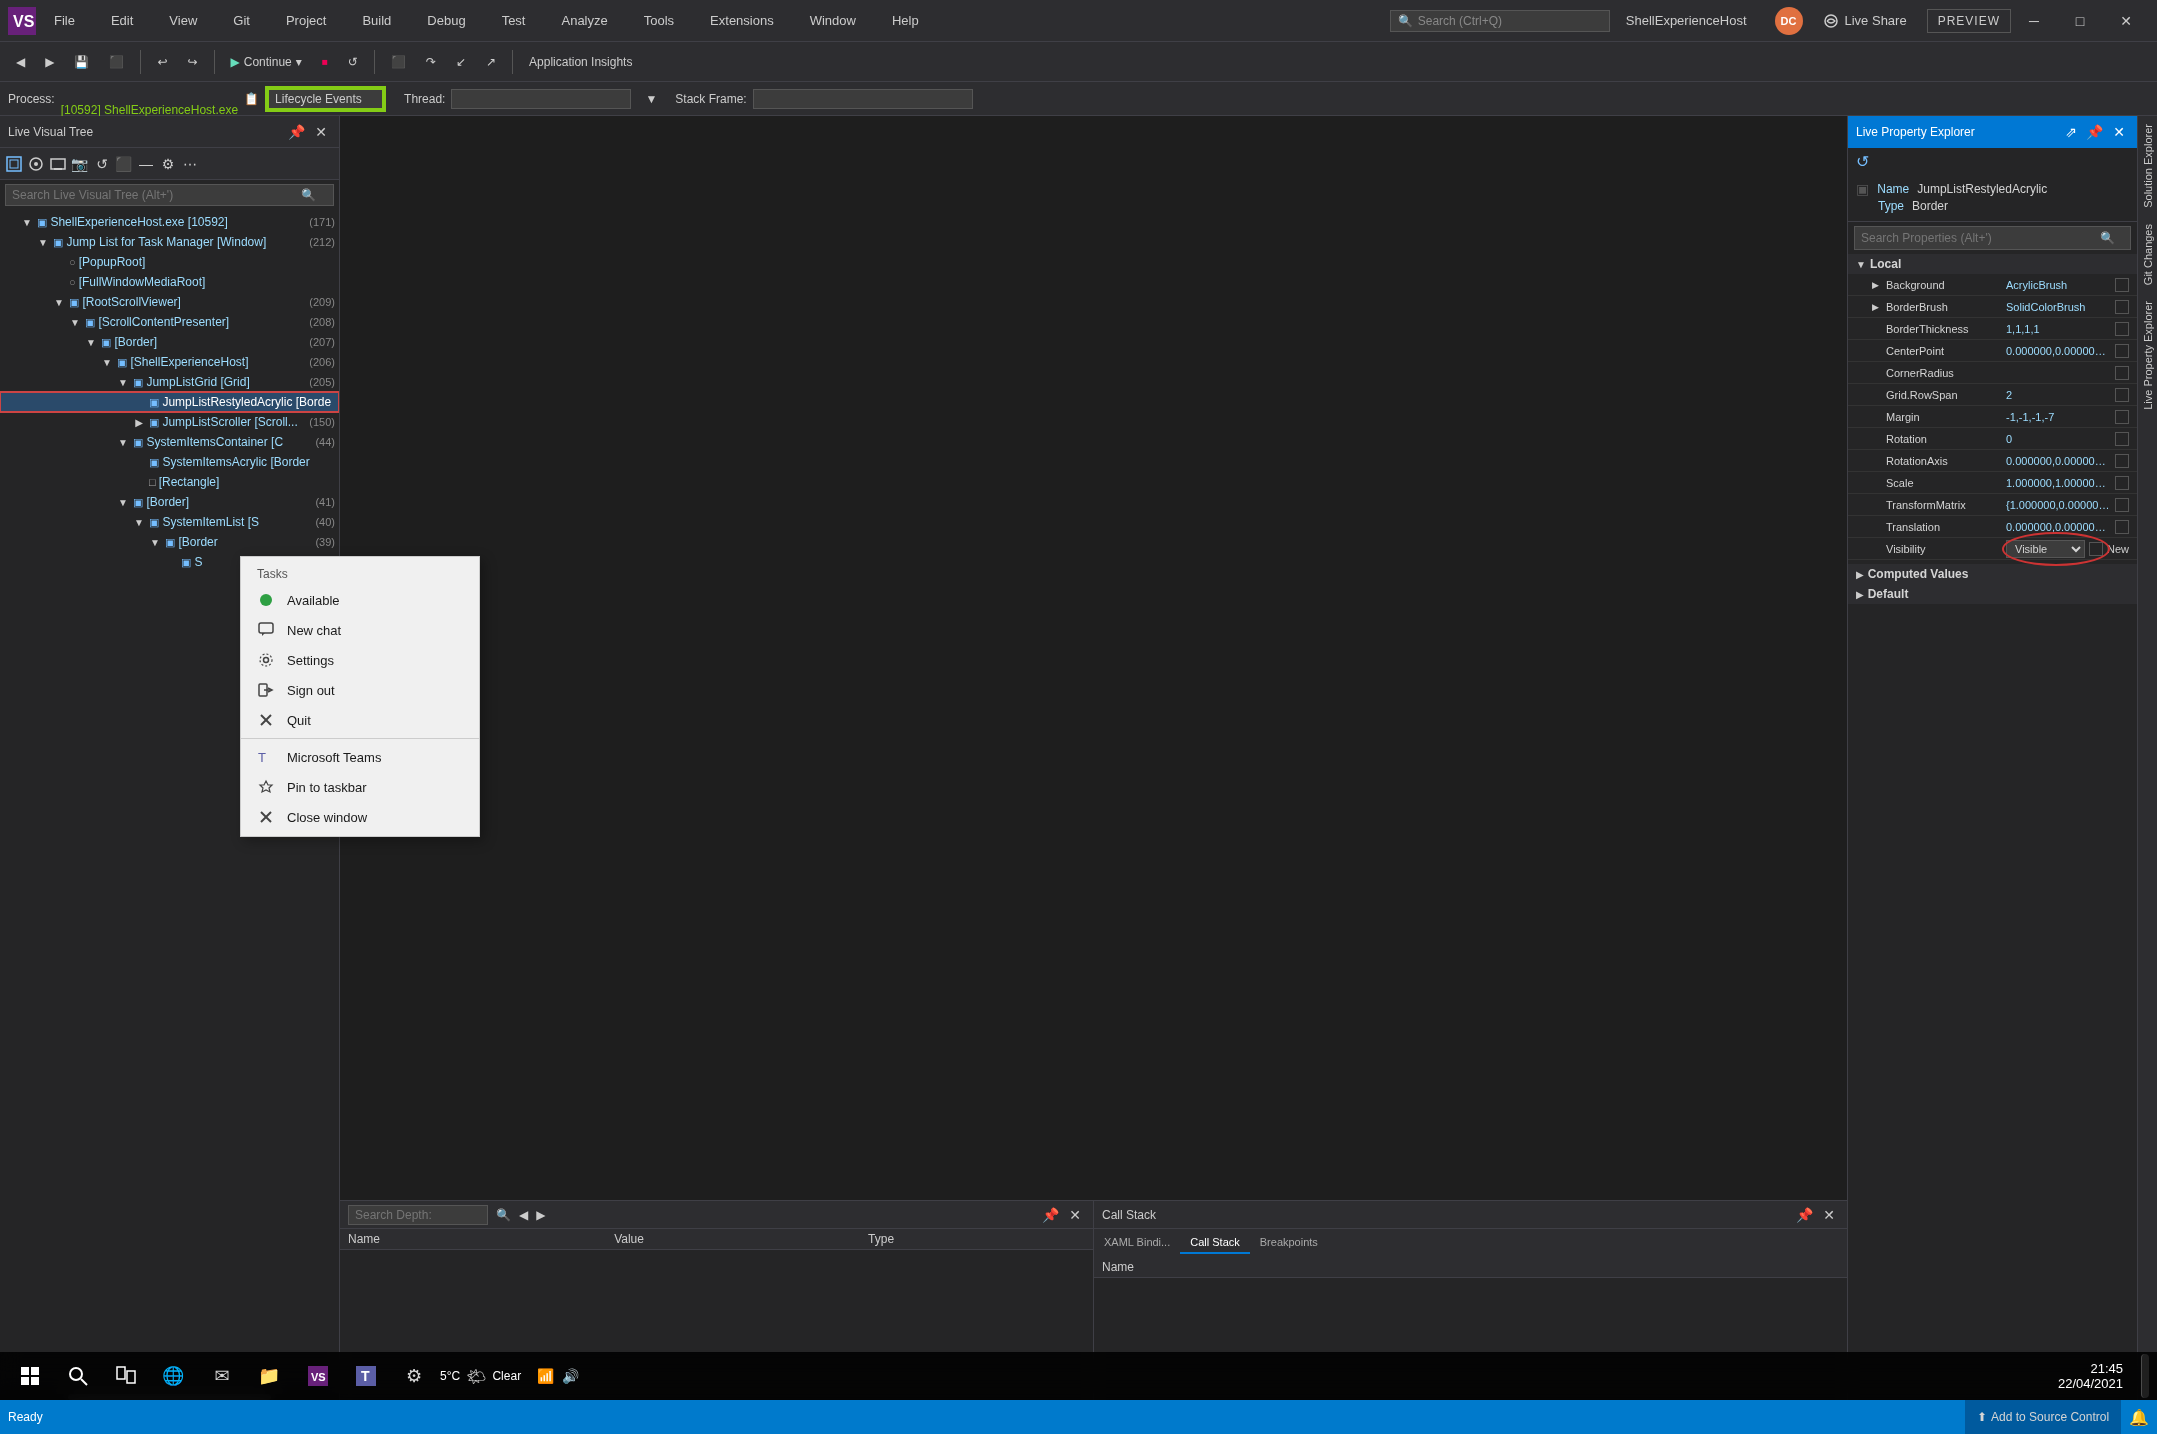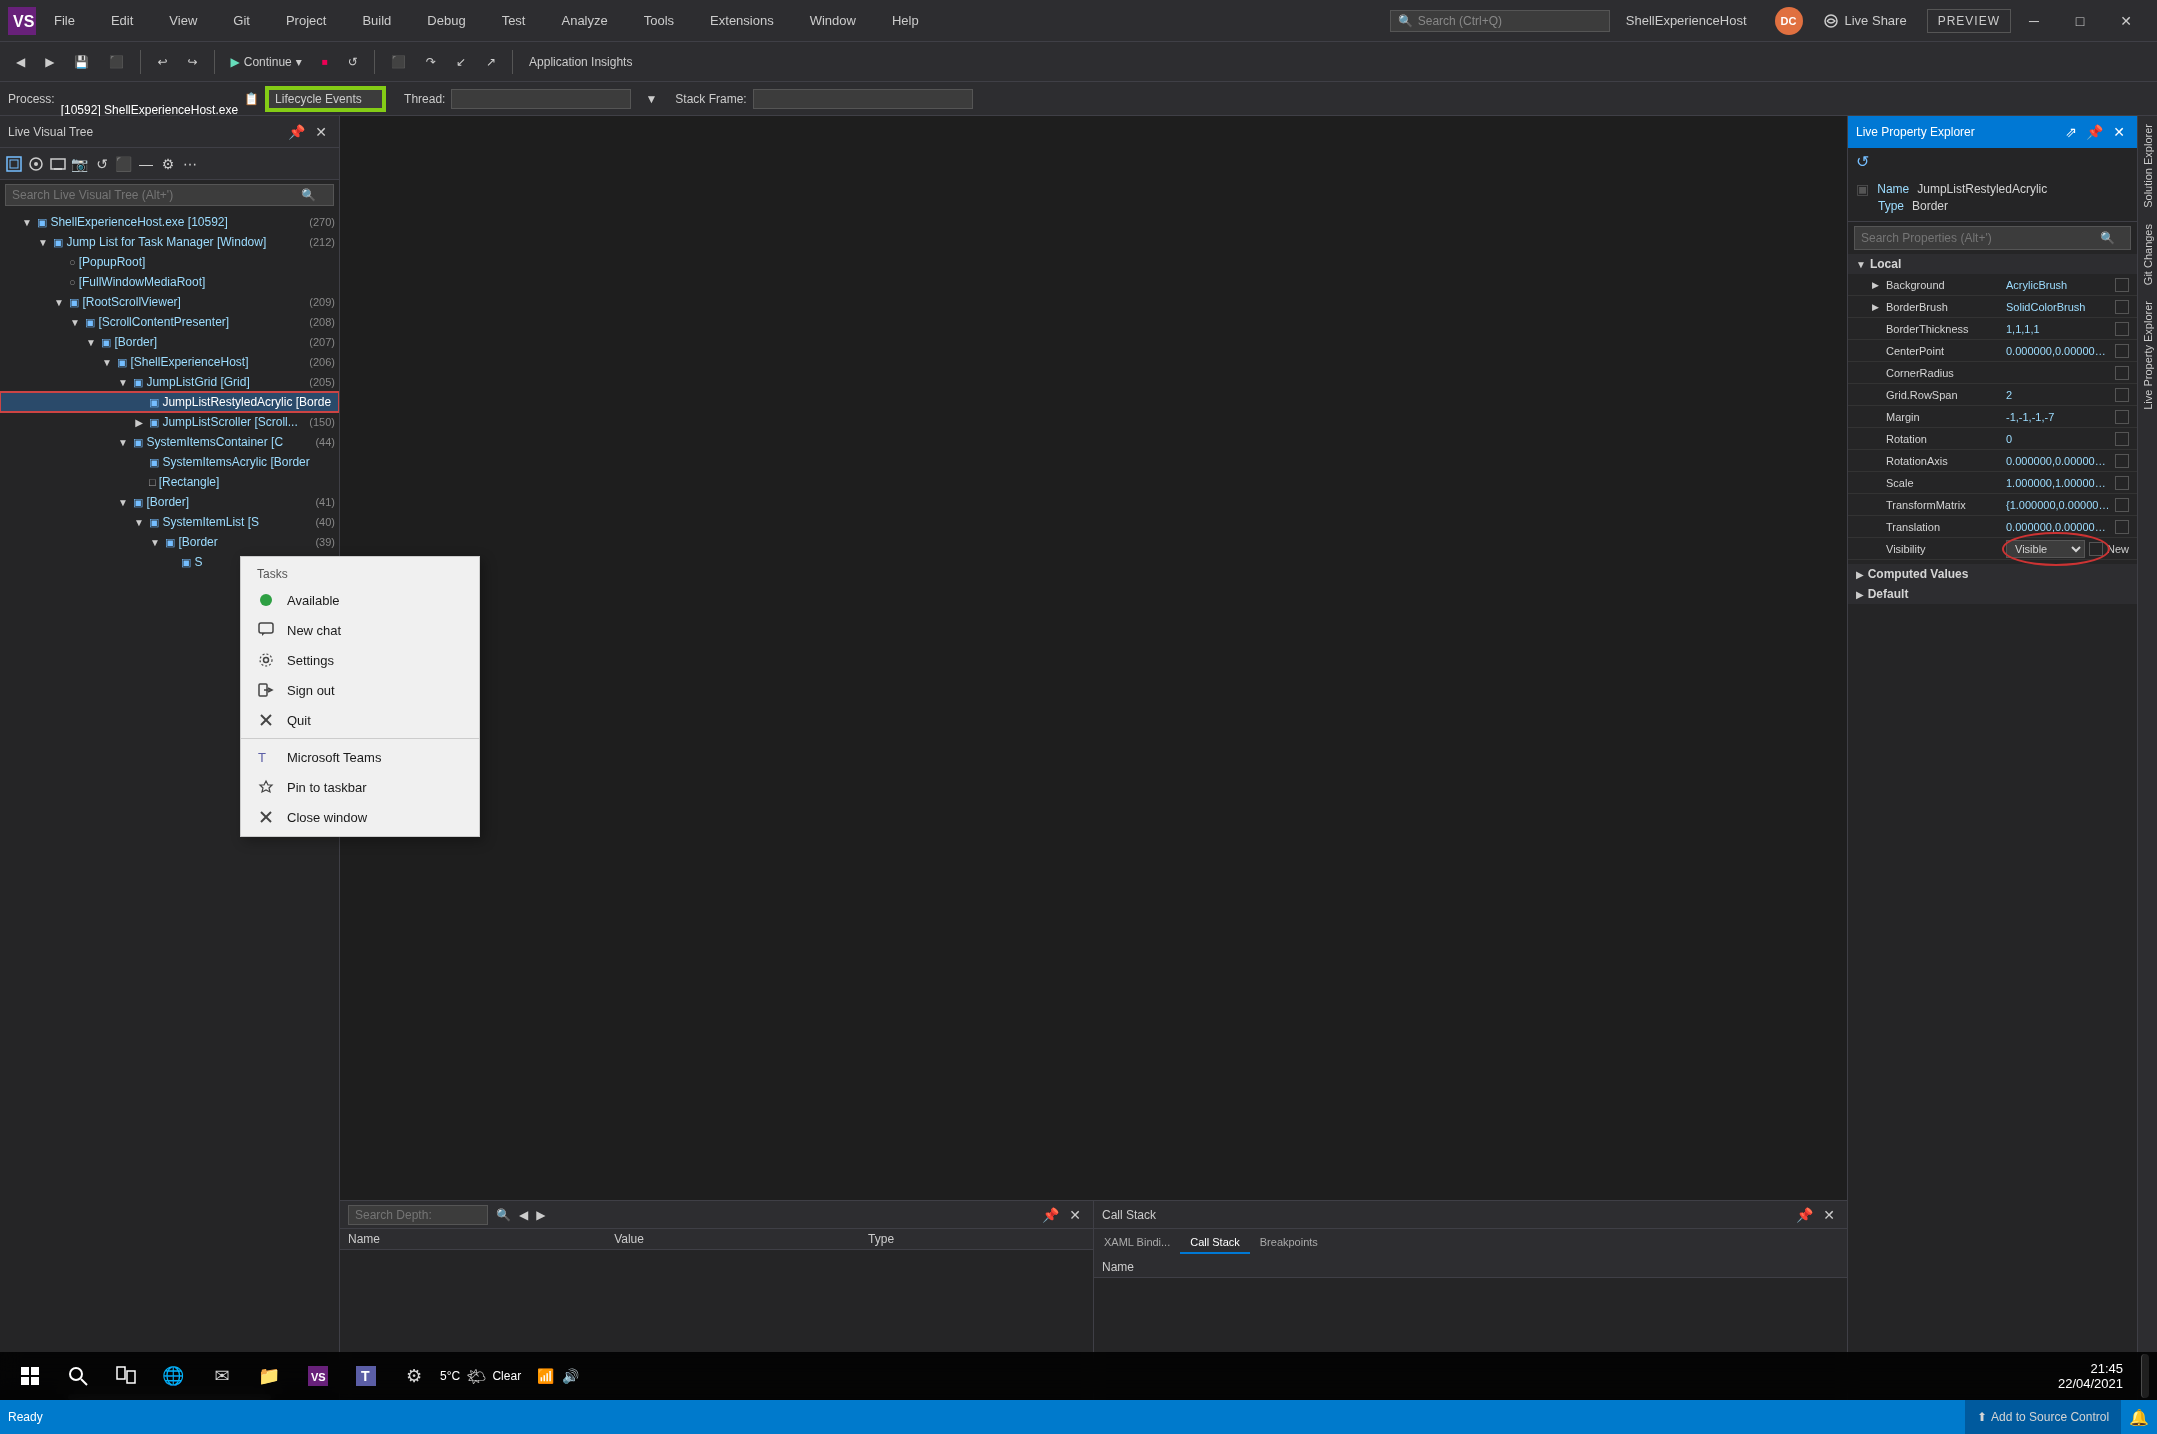--- a/index.html
+++ b/index.html
@@ -104,21 +104,21 @@
       height: 34px;
       background: #2d2d30;
       display: flex;
       align-items: center;
       padding: 0 8px;
       border-bottom: 1px solid #3f3f46;
       gap: 6px;
       font-size: 12px;
       color: #ccc;
     }
-    .process-label { color: #ffffff; margin-top: 22px; }
+    .process-label { color: #84cc16; margin-top: 22px; }
     .process-dropdown {
       background: #3c3c3c;
       border: 4px solid #84cc16;
       color: #ccc;
       padding: 2px 20px 2px 6px;
       font-size: 12px;
       appearance: none;
       position: relative;
     }
 
@@ -611,21 +611,21 @@
       <input type="text" style="background: transparent; border: none; color: rgb(204, 204, 204); padding: 3px 6px; width: 295px; font-size: 12px; outline: none;" placeholder="Search Live Visual Tree (Alt+')">
       <span style="color:#888;margin-right:4px;">🔍</span>
     </div>
     <div class="tree-view">
 
       <div class="tree-item">
         <span class="tree-indent"></span>
         <span class="tree-expand">▼</span>
         <span class="tree-icon">▣</span>
         <span class="tree-label">ShellExperienceHost.exe [10592]</span>
-        <span class="tree-count">(270)</span>
+        <span class="tree-count">(171)</span>
       </div>
 
       <div class="tree-item">
         <span class="tree-indent"></span>
         <span class="tree-indent"></span>
         <span class="tree-expand">▼</span>
         <span class="tree-icon">▣</span>
         <span class="tree-label">Jump List for Task Manager [Window]</span>
         <span class="tree-count">(212)</span>
       </div>

